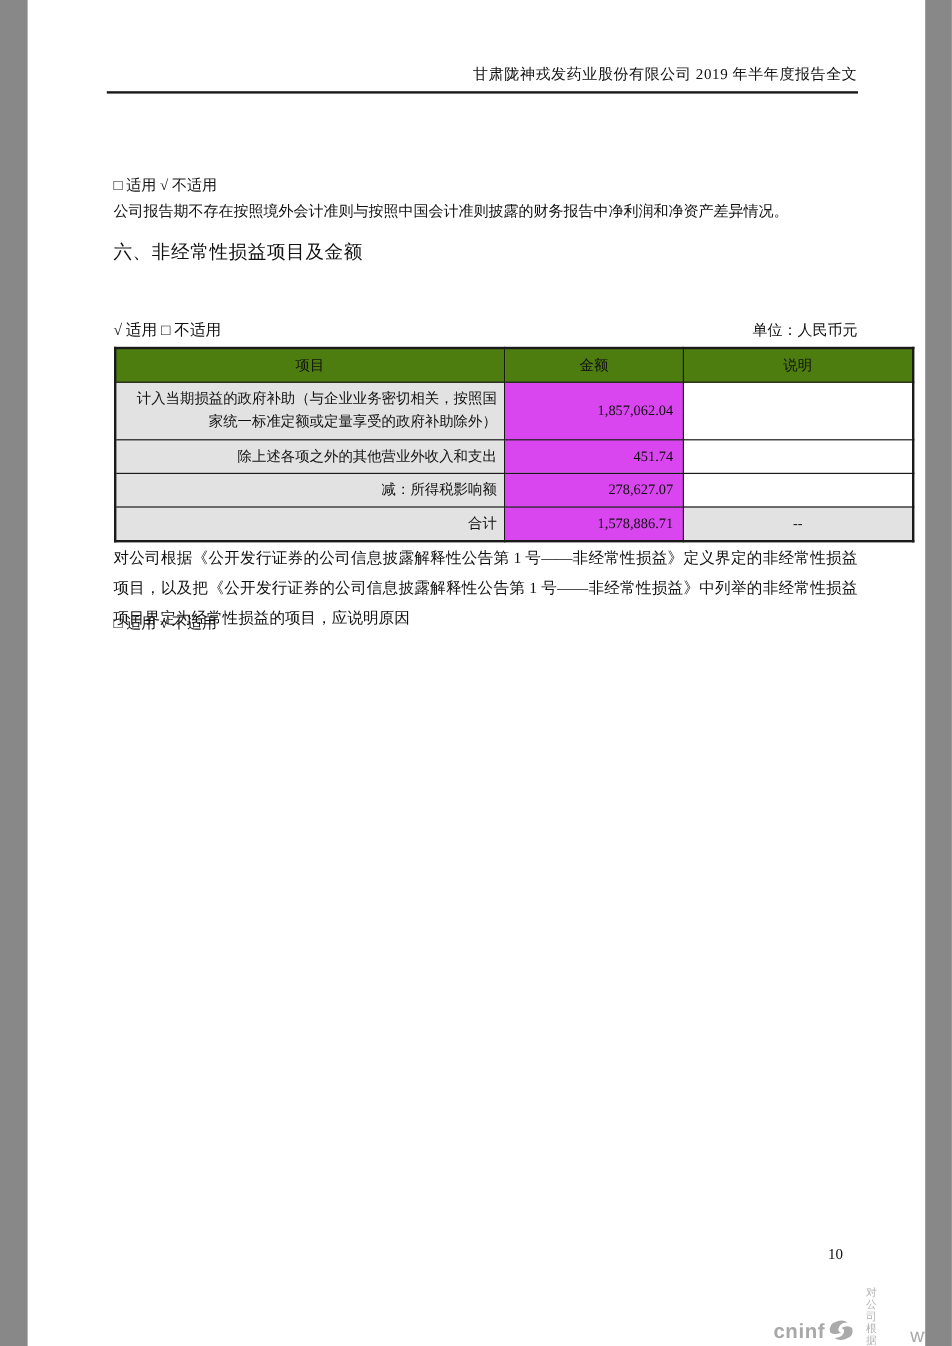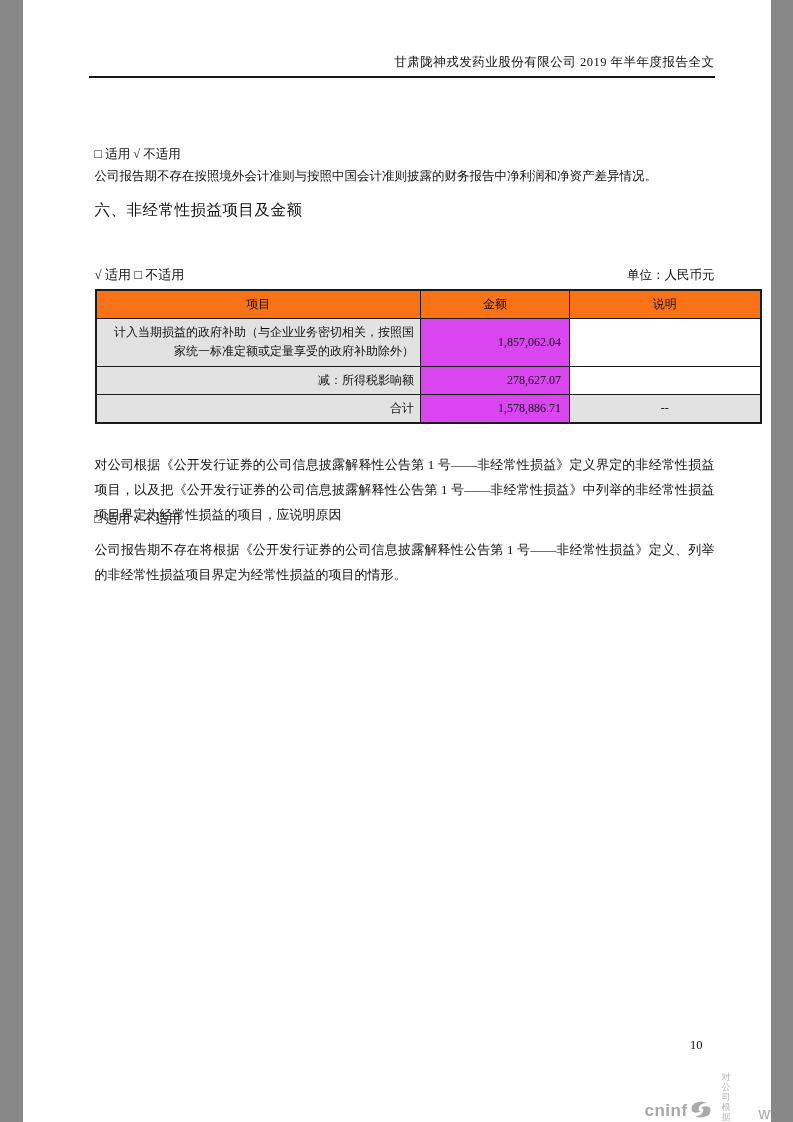--- a/index.html
+++ b/index.html
@@ -69,21 +69,21 @@
   .nr-table col.c-amount { width: 149px; }
   .nr-table col.c-note   { width: 191px; }
   .nr-table th, .nr-table td {
     border: 1px solid #1a1a1a;
     padding: 4px 6px;
     line-height: 1.6;
     font-weight: normal;
     vertical-align: middle;
   }
   .nr-table thead th {
-    background: #f97316;
+    background: #4d7c0f;
     text-align: center;
     height: 27px;
   }
   .nr-table td.cell-item { background: #e2e2e2; text-align: right; }
   .nr-table td.cell-amount { background: #d946ef; text-align: right; padding-right: 8px; }
   .nr-table td.cell-note { background: #fff; }
   .nr-table tr.row-total td.cell-note { background: #e2e2e2; text-align: center; }
   .nr-table td { height: 27px; }
 
   
@@ -174,37 +174,41 @@
         <th>说明</th>
       </tr>
     </thead>
     <tbody>
       <tr>
         <td class="cell-item">计入当期损益的政府补助（与企业业务密切相关，按照国家统一标准定额或定量享受的政府补助除外）</td>
         <td class="cell-amount">1,857,062.04</td>
         <td class="cell-note"></td>
       </tr>
       <tr>
+        <td class="cell-item">除上述各项之外的其他营业外收入和支出</td>
+        <td class="cell-amount">451.74</td>
+        <td class="cell-note"></td>
+      </tr>
+      <tr>
         <td class="cell-item">减：所得税影响额</td>
         <td class="cell-amount">278,627.07</td>
         <td class="cell-note"></td>
       </tr>
       <tr class="row-total">
         <td class="cell-item">合计</td>
         <td class="cell-amount">1,578,886.71</td>
         <td class="cell-note">--</td>
       </tr>
     </tbody>
   </table>
 
   <div class="explain-prompt">对公司根据《公开发行证券的公司信息披露解释性公告第 1 号——非经常性损益》定义界定的非经常性损益项目，以及把《公开发行证券的公司信息披露解释性公告第 1 号——非经常性损益》中列举的非经常性损益项目界定为经常性损益的项目，应说明原因</div>
 
   <div class="applicability-3">□ 适用 √ 不适用</div>
 
-  <div class="sec6-body2">公司报告期不存在将根据《公开发行证券的公司信息披露解释性公告第 1 号——非经常性损益》定义、列举的非经常性损益项目界定为经常性损益的项目的情形。</div>
 
   <div class="page-number">10</div>
 
   <div class="cninfo-logo">
     <div class="logo-row">
       <span class="logo-text">cninf</span>
       <span class="swirl-icon">
         <svg width="22" height="19" viewBox="0 0 24 20">
           <path d="M2 12 Q0 4 8 2 Q14 0 18 3 Q12 3 10 7 Q8 11 12 12 Q6 15 2 12 Z" fill="#aaaaaa"></path>
           <path d="M22 8 Q24 16 16 18 Q10 20 6 17 Q12 17 14 13 Q16 9 12 8 Q18 5 22 8 Z" fill="#aaaaaa"></path>

